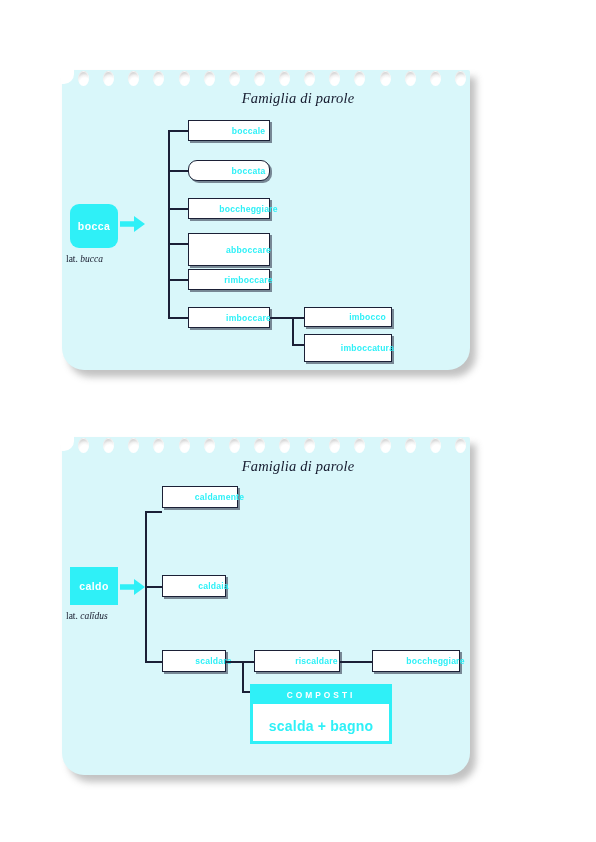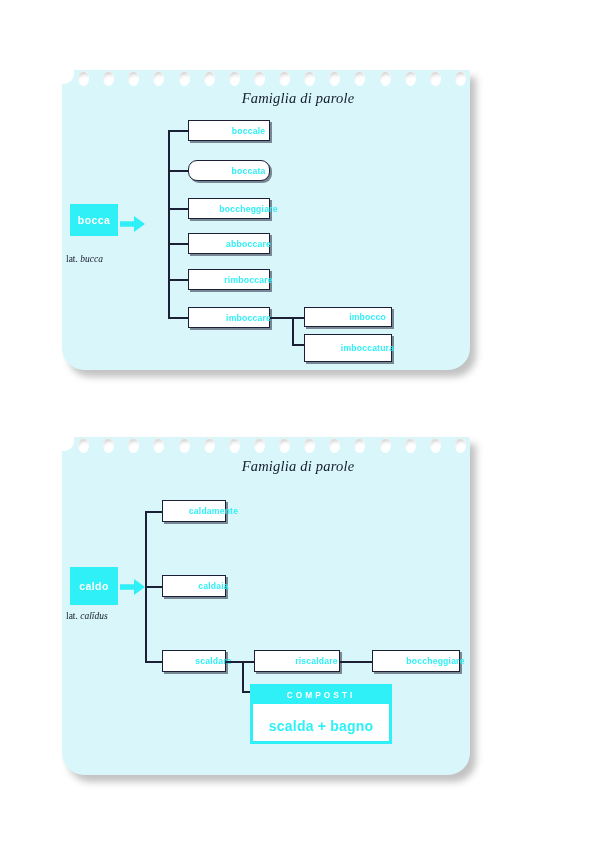--- a/index.html
+++ b/index.html
@@ -168,21 +168,21 @@
     <div class="hole"></div>
     <div class="hole"></div>
     <div class="hole"></div>
     <div class="hole"></div>
   </div>
 </div>
 
 <div class="card-title" style="top:90px;">Famiglia di parole</div>
 
 <div class="root-block" style="left:70px; top:204px; width:100px; height:40px;">
-  <div class="root-box" style="position:absolute; left:0; top:0; width:48px; height:32px;">bocca</div>
+  <div class="root-box" style="position:absolute; left:0; top:0; width:48px; height:44px;border-radius:9px;">bocca</div>
   <div class="root-arrow" style="left:50px;">
     <svg width="26" height="20" viewBox="0 0 26 20">
       <path d="M0 7.2 H14 V2 L25 10 L14 18 V12.8 H0 Z" fill="#2ff0f7"></path>
     </svg>
   </div>
 </div>
 <div class="root-etym" style="left:66px; top:254px;">
   <span>lat.</span>
   <i>bucca</i>
 </div>
@@ -191,21 +191,21 @@
 <div class="ln h" style="left:168px; top:130px; width:20px;"></div>
 <div class="ln h" style="left:168px; top:170px; width:20px;"></div>
 <div class="ln h" style="left:168px; top:208px; width:20px;"></div>
 <div class="ln h" style="left:168px; top:243px; width:20px;"></div>
 <div class="ln h" style="left:168px; top:279px; width:20px;"></div>
 <div class="ln h" style="left:168px; top:317px; width:20px;"></div>
 
 <div class="wbox" style="left:188px; top:120px; width:82px; height:21px;">boccale</div>
 <div class="wbox" style="left:188px; top:160px; width:82px; height:21px;border-radius:9px;">boccata</div>
 <div class="wbox" style="left:188px; top:198px; width:82px; height:21px;">boccheggiare</div>
-<div class="wbox" style="left:188px; top:233px; width:82px; height:21px;">abboccare</div>
+<div class="wbox" style="left:188px; top:233px; width:82px; height:33px;">abboccare</div>
 <div class="wbox" style="left:188px; top:269px; width:82px; height:21px;">rimboccare</div>
 <div class="wbox" style="left:188px; top:307px; width:82px; height:21px;">imboccare</div>
 
 <div class="ln h" style="left:270px; top:317px; width:22px;"></div>
 <div class="ln v" style="left:292px; top:317px; height:28px;"></div>
 <div class="ln h" style="left:292px; top:317px; width:12px;"></div>
 <div class="ln h" style="left:292px; top:344px; width:12px;"></div>
 <div class="wbox" style="left:304px; top:307px; width:88px; height:20px;">imbocco</div>
 <div class="wbox" style="left:304px; top:334px; width:88px; height:28px;">imboccatura</div>
 
@@ -244,21 +244,21 @@
 <div class="root-etym" style="left:66px; top:611px;">
   <span>lat.</span>
   <i>calĭdus</i>
 </div>
 
 <div class="ln v" style="left:145px; top:511px; height:151px;"></div>
 <div class="ln h" style="left:145px; top:511px; width:17px;"></div>
 <div class="ln h" style="left:145px; top:586px; width:17px;"></div>
 <div class="ln h" style="left:145px; top:661px; width:17px;"></div>
 
-<div class="wbox" style="left:162px; top:500px; width:64px; height:22px;">caldamente</div>
+<div class="wbox" style="left:162px; top:486px; width:76px; height:22px;">caldamente</div>
 <div class="wbox" style="left:162px; top:575px; width:64px; height:22px;">caldaia</div>
 <div class="wbox" style="left:162px; top:650px; width:64px; height:22px;">scaldare</div>
 
 <div class="ln h" style="left:226px; top:661px; width:16px;"></div>
 <div class="ln v" style="left:242px; top:661px; height:31px;"></div>
 <div class="ln h" style="left:242px; top:661px; width:12px;"></div>
 <div class="ln h" style="left:242px; top:691px; width:12px;"></div>
 
 <div class="wbox" style="left:254px; top:650px; width:86px; height:22px;">riscaldare</div>
 <div class="ln h" style="left:340px; top:661px; width:32px;"></div>

